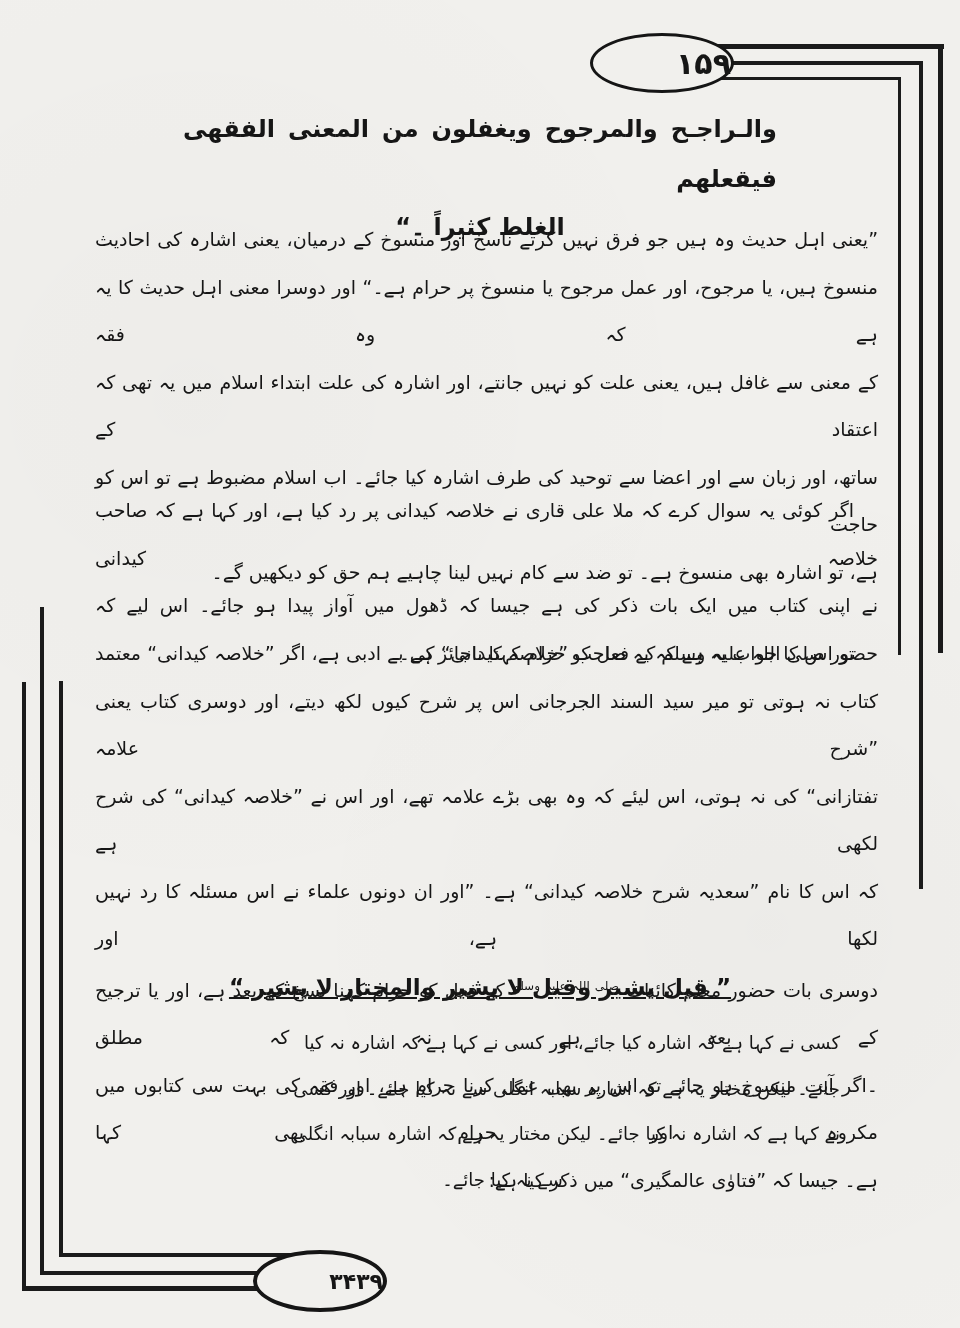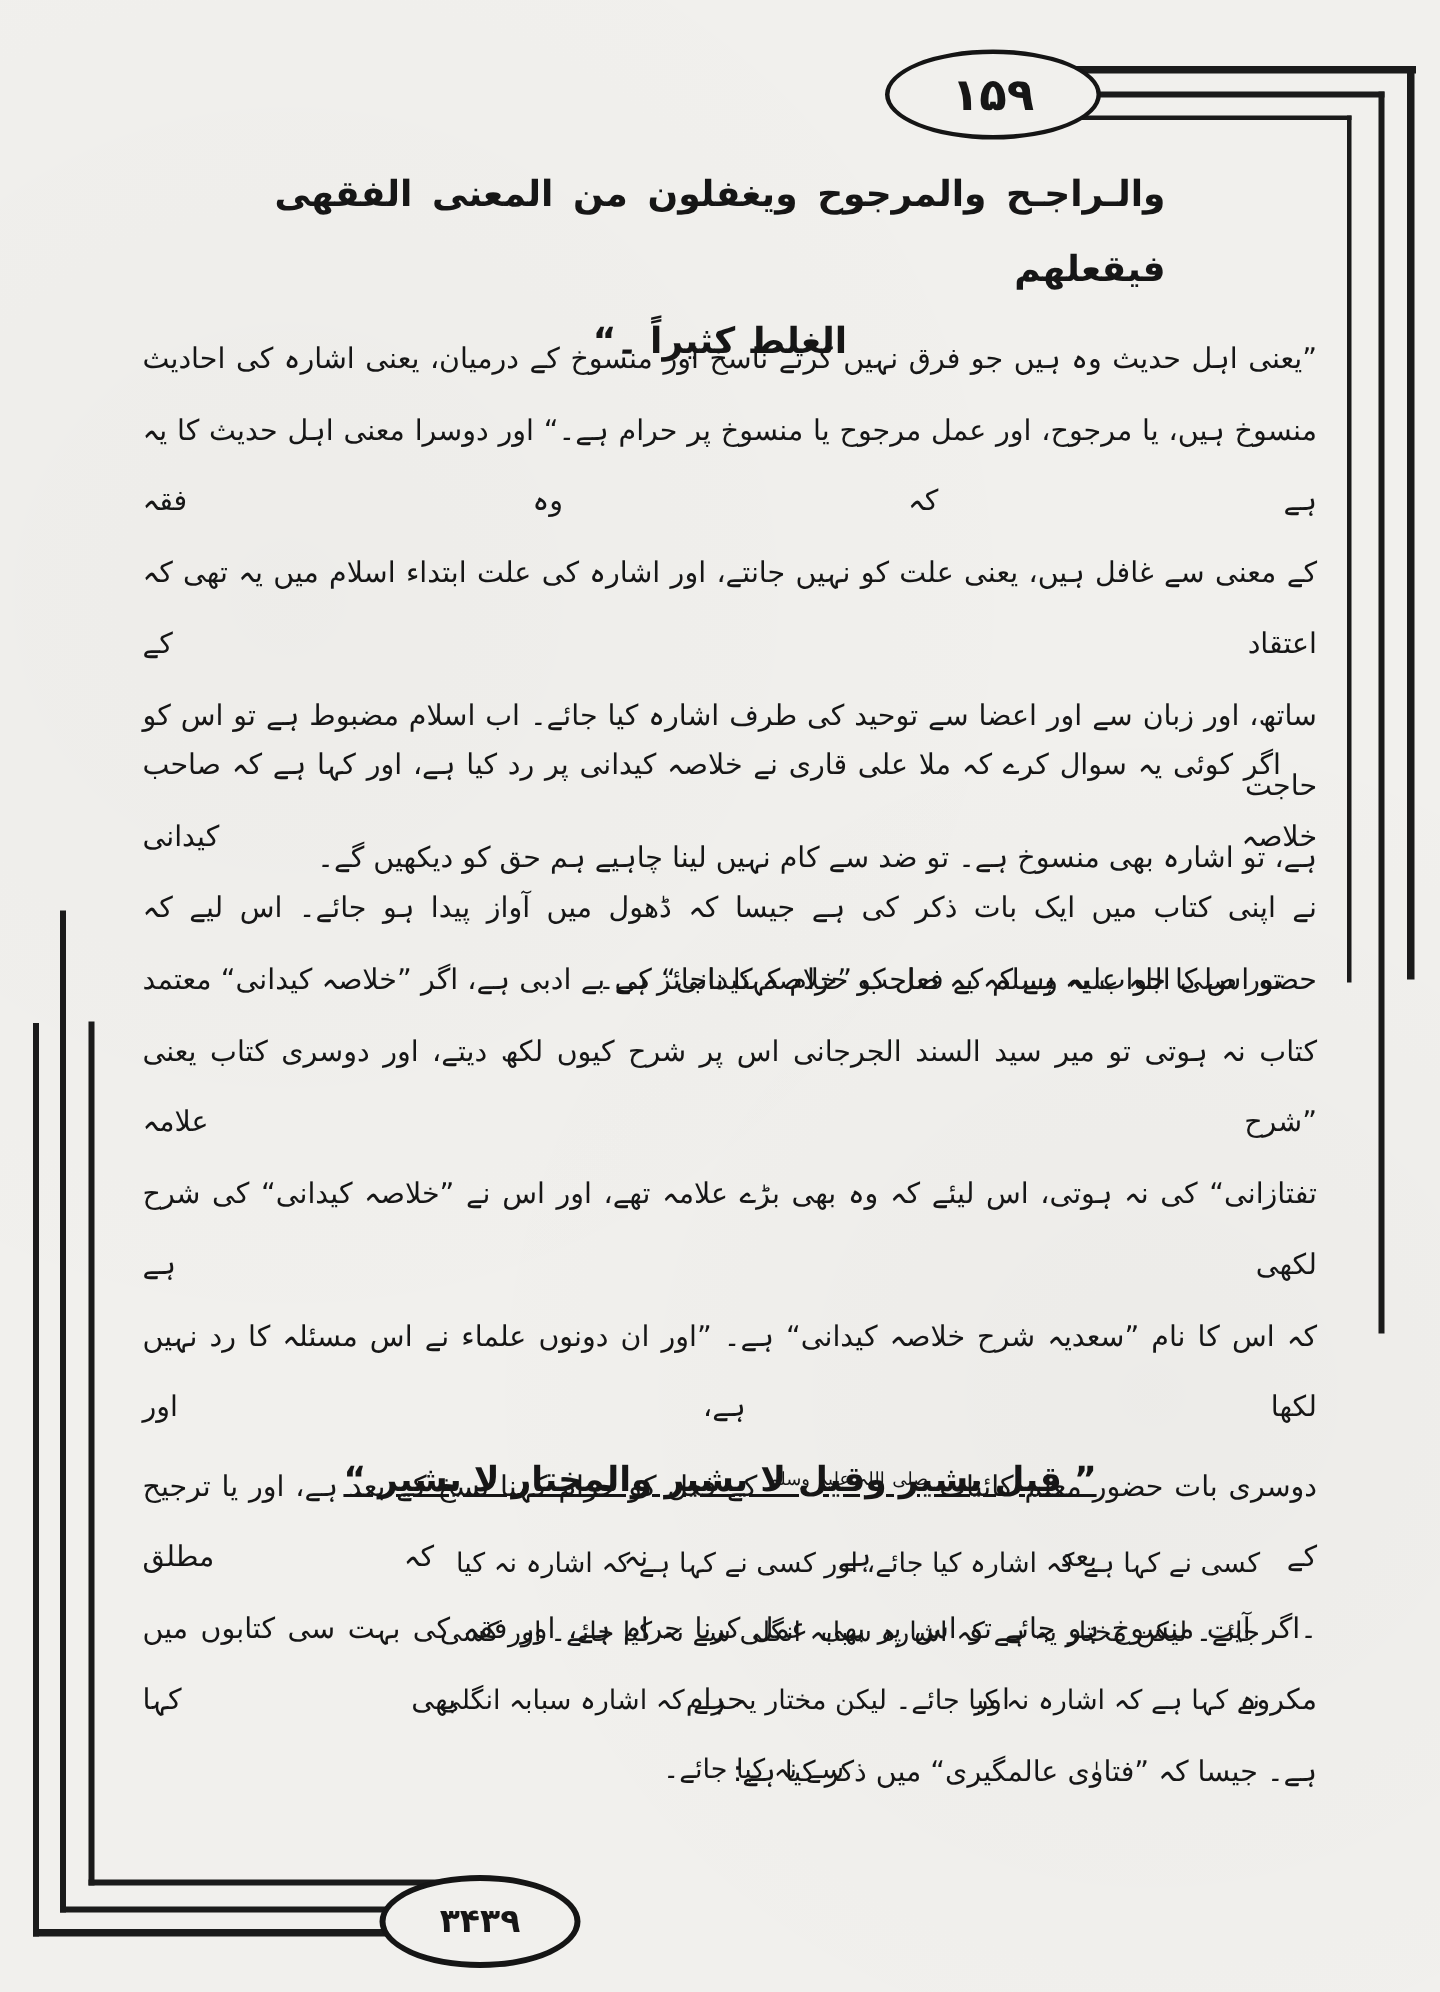--- a/index.html
+++ b/index.html
@@ -15,21 +15,21 @@
     font-family:"DejaVu Sans", sans-serif;
     color:#161616;
   }
   
   .rule{position:absolute;background:#1b1b1b;z-index:1;}
   
   .badge{
     position:absolute;z-index:3;
     background:#f1f0ed;
     border-radius:50%;
-    display:flex;align-items:center;justify-content:center;
+    display:flex;align-items:center;justify-content:flex-start;
   }
   .badge-top{left:590px;top:33px;width:138px;height:54px;border:3px solid #151515;}
   .badge-bottom{left:253px;top:1250px;width:126px;height:54px;border:4px solid #151515;}
   .badge-top .num{font-size:30px;font-weight:700;letter-spacing:3px;}
   .badge-bottom .num{font-size:22px;font-weight:700;letter-spacing:2px;}
   
   .txt{position:absolute;z-index:2;direction:rtl;}
   .heading{top:104px;left:183px;width:594px;font-weight:700;font-size:24px;}
   .heading .h1{line-height:50px;text-align:justify;text-align-last:justify;}
   .heading .h2{line-height:46px;text-align:center;}

